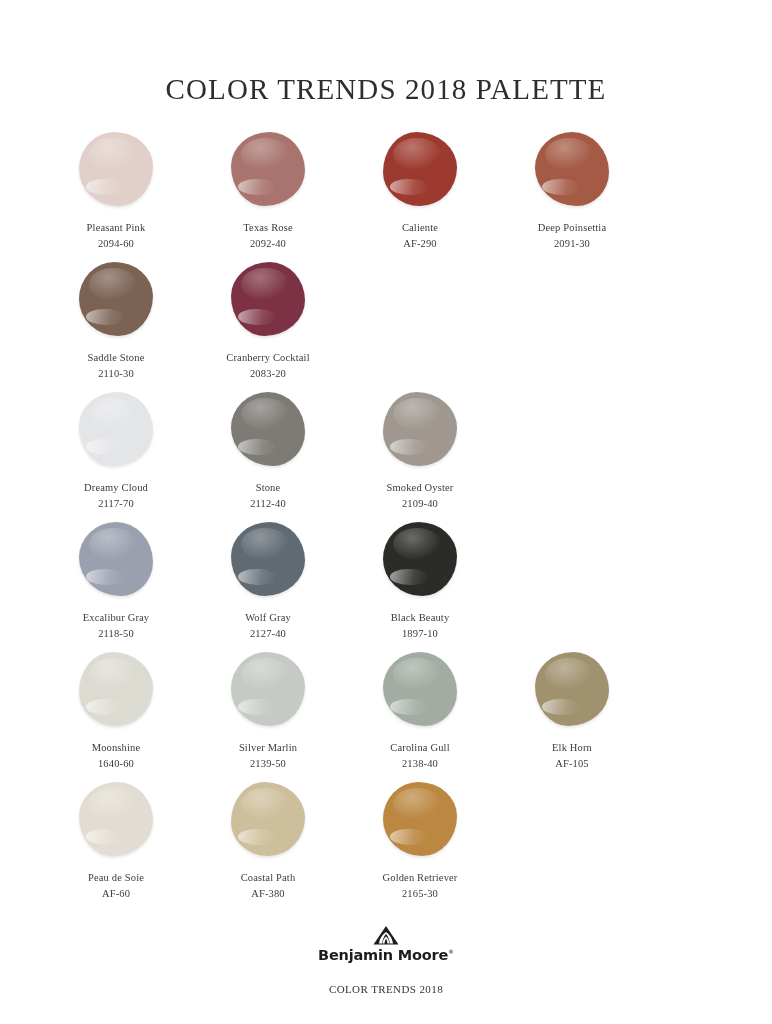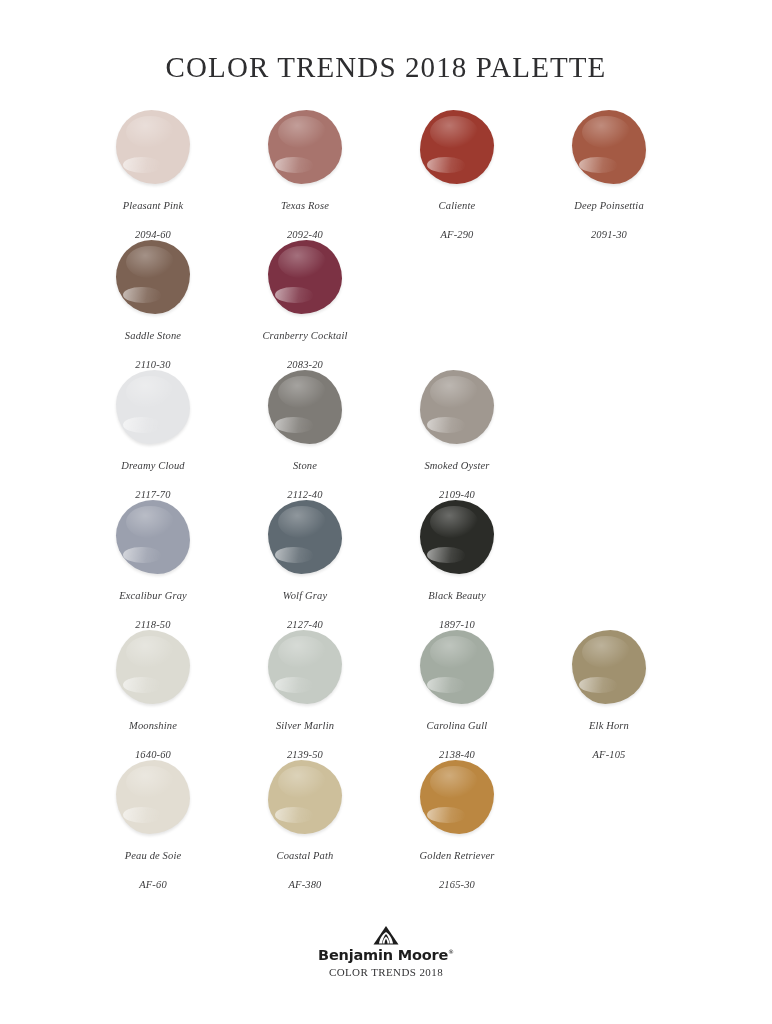--- a/index.html
+++ b/index.html
@@ -26,29 +26,28 @@
   }
 
   .page-title {
     text-align: center;
     font-family: "Liberation Serif", "DejaVu Serif", serif;
     font-size: 29px;
     letter-spacing: 1.1px;
     color: #2e2e30;
     font-weight: 400;
     margin: 0;
-    padding-top: 52px;
+    padding-top: 74px;
     line-height: 1.1;
   }
 
   .grid {
     margin-top: 22px;
-    padding: 0 77px;
+    padding: 0 40px;
     box-sizing: border-box;
-    font-style: italic;
   }
 
   .row {
     display: flex;
     justify-content: flex-start;
     align-items: flex-start;
     height: 130px;
   }
 
   .cell {
@@ -109,21 +108,21 @@
   .swatch-name {
     margin-top: 11px;
     font-size: 10.5px;
     line-height: 1.25;
     color: #3b3b3d;
     text-align: center;
     letter-spacing: 0.15px;
     white-space: nowrap;
   }
   .swatch-code {
-    margin-top: 16px;
+    margin-top: 3px;
     font-size: 10.5px;
     line-height: 1.25;
     color: #3b3b3d;
     text-align: center;
     letter-spacing: 0.15px;
     white-space: nowrap;
   }
 
   .footer {
     position: absolute;
@@ -147,21 +146,21 @@
     letter-spacing: -0.2px;
     color: #1d1d1d;
     position: relative;
   }
   .logo-reg {
     font-size: 6px;
     vertical-align: super;
     font-weight: normal;
   }
   .logo-sub {
-    margin-top: 3px;
+    margin-top: 20px;
     font-family: "Liberation Serif", "DejaVu Serif", serif;
     font-size: 11px;
     letter-spacing: 0.4px;
     color: #333335;
     text-align: center;
   }
 </style>
 </head>
 <body>
 

